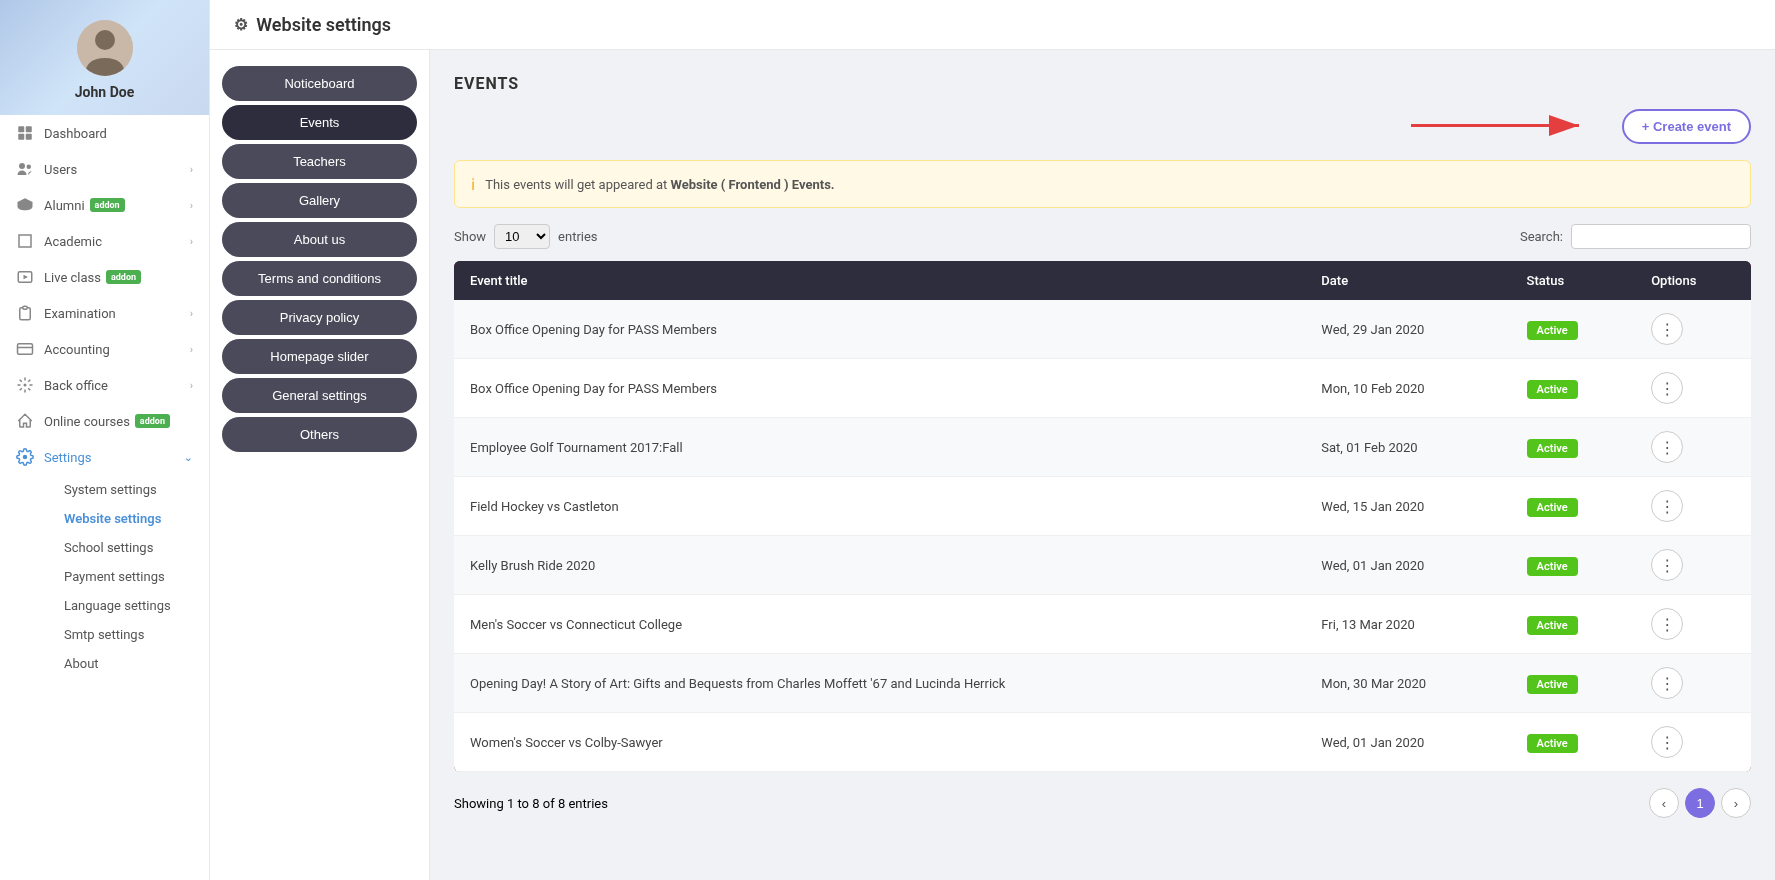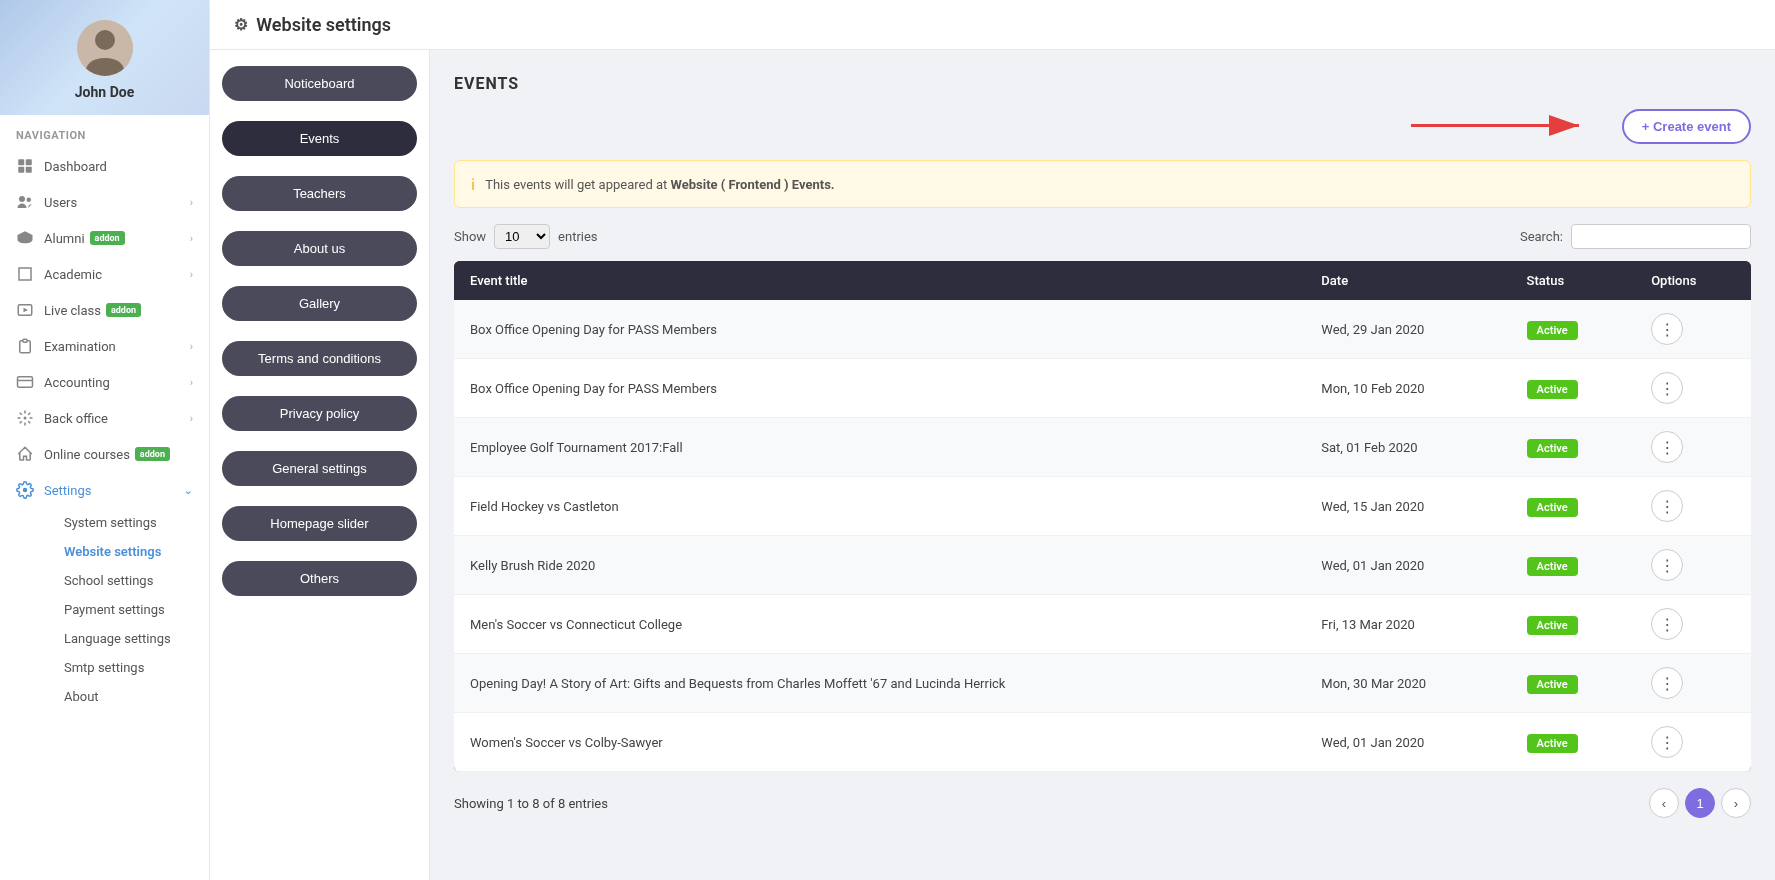--- a/index.html
+++ b/index.html
@@ -24,21 +24,21 @@
     
     .main { flex: 1; display: flex; flex-direction: column; overflow: hidden; }
     .page-header { background: #fff; border-bottom: 1px solid #e8e8e8; padding: 14px 24px; display: flex; align-items: center; }
     .page-header-title { font-size: 18px; font-weight: 600; color: #333; display: flex; align-items: center; gap: 8px; }
     .gear-icon { font-size: 16px; color: #555; }
 
     .content-area { display: flex; flex: 1; overflow: hidden; }
 
     
     .ws-sidebar { width: 220px; background: #fff; border-right: 1px solid #e8e8e8; padding: 16px 12px; overflow-y: auto; flex-shrink: 0; }
-    .ws-btn { display: block; width: 100%; padding: 10px 16px; border-radius: 22px; border: none; cursor: pointer; font-size: 13px; font-weight: 500; margin-bottom: 20px; text-align: center; }
+    .ws-btn { display: block; width: 100%; padding: 10px 16px; border-radius: 22px; border: none; cursor: pointer; font-size: 13px; font-weight: 500; margin-bottom: 4px; text-align: center; }
     .ws-btn-dark { background: #4a4a5a; color: #fff; }
     .ws-btn-active { background: #2d2d3d; color: #fff; }
 
     
     .events-content { flex: 1; padding: 24px; overflow-y: auto; background: #f0f2f5; }
     .events-title { font-size: 16px; font-weight: 700; color: #333; letter-spacing: 1px; margin-bottom: 16px; }
 
     .create-btn-row { display: flex; justify-content: flex-end; align-items: center; margin-bottom: 16px; position: relative; }
     .arrow-indicator { position: absolute; right: 160px; top: 50%; transform: translateY(-50%); }
     .create-btn { background: #fff; border: 2px solid #7c6ee0; color: #7c6ee0; border-radius: 20px; padding: 8px 18px; font-size: 13px; font-weight: 600; cursor: pointer; }
@@ -57,41 +57,40 @@
     .data-table thead th { padding: 12px 16px; text-align: left; font-size: 13px; font-weight: 500; }
     .data-table tbody tr { border-bottom: 1px solid #f0f0f0; }
     .data-table tbody tr:nth-child(odd) { background: #f8f9fa; }
     .data-table tbody tr:nth-child(even) { background: #fff; }
     .data-table tbody td { padding: 13px 16px; font-size: 13px; color: #444; }
 
     .active-badge { background: #52c41a; color: #fff; padding: 3px 10px; border-radius: 4px; font-size: 11px; font-weight: 600; }
     .options-btn { width: 32px; height: 32px; border-radius: 50%; border: 1px solid #ccc; background: #fff; cursor: pointer; display: flex; align-items: center; justify-content: center; font-size: 16px; color: #555; }
 
     .table-footer { display: flex; justify-content: space-between; align-items: center; padding: 16px 0 0; }
-    .showing-text { font-size: 13px; color: #404040; }
+    .showing-text { font-size: 13px; color: #000000; }
     .pagination { display: flex; align-items: center; gap: 6px; }
     .page-btn { width: 30px; height: 30px; border-radius: 50%; border: 1px solid #ccc; background: #fff; cursor: pointer; display: flex; align-items: center; justify-content: center; font-size: 13px; color: #555; }
     .page-btn.active { background: #7c6ee0; color: #fff; border-color: #7c6ee0; }
   </style>
 </head>
 <body>
 
 <div class="sidebar">
   <div class="sidebar-header">
     <div class="avatar">
       <svg viewBox="0 0 56 56" xmlns="http://www.w3.org/2000/svg">
         <rect width="56" height="56" fill="#c9b8a8"></rect>
         <circle cx="28" cy="20" r="10" fill="#7a6a5a"></circle>
         <path d="M8 56 Q8 38 28 38 Q48 38 48 56Z" fill="#7a6a5a"></path>
       </svg>
     </div>
     <div class="user-name">John Doe</div>
   </div>
 
-  <div class="nav-label">NAVIGATION</div>
 
   <a class="nav-item">
     <svg class="nav-icon" viewBox="0 0 24 24" fill="currentColor">
         <rect x="3" y="3" width="8" height="8" rx="1"></rect>
         <rect x="13" y="3" width="8" height="8" rx="1"></rect>
         <rect x="3" y="13" width="8" height="8" rx="1"></rect>
         <rect x="13" y="13" width="8" height="8" rx="1"></rect>
       </svg>
     <span>Dashboard</span>
   </a>
@@ -188,26 +187,26 @@
       <span>Website settings</span>
     </div>
   </div>
 
   <div class="content-area">
 
     <div class="ws-sidebar">
       <button class="ws-btn ws-btn-dark">Noticeboard</button>
       <button class="ws-btn ws-btn-active">Events</button>
       <button class="ws-btn ws-btn-dark">Teachers</button>
+      <button class="ws-btn ws-btn-dark">Gallery</button>
       <button class="ws-btn ws-btn-dark">About us</button>
-      <button class="ws-btn ws-btn-dark">Gallery</button>
       <button class="ws-btn ws-btn-dark">Terms and conditions</button>
       <button class="ws-btn ws-btn-dark">Privacy policy</button>
+      <button class="ws-btn ws-btn-dark">Homepage slider</button>
       <button class="ws-btn ws-btn-dark">General settings</button>
-      <button class="ws-btn ws-btn-dark">Homepage slider</button>
       <button class="ws-btn ws-btn-dark">Others</button>
     </div>
 
     <div class="events-content">
       <div class="events-title">EVENTS</div>
 
       <div class="create-btn-row">
         <div class="arrow-indicator">
           <svg width="180" height="30" viewBox="0 0 180 30">
             <defs>

